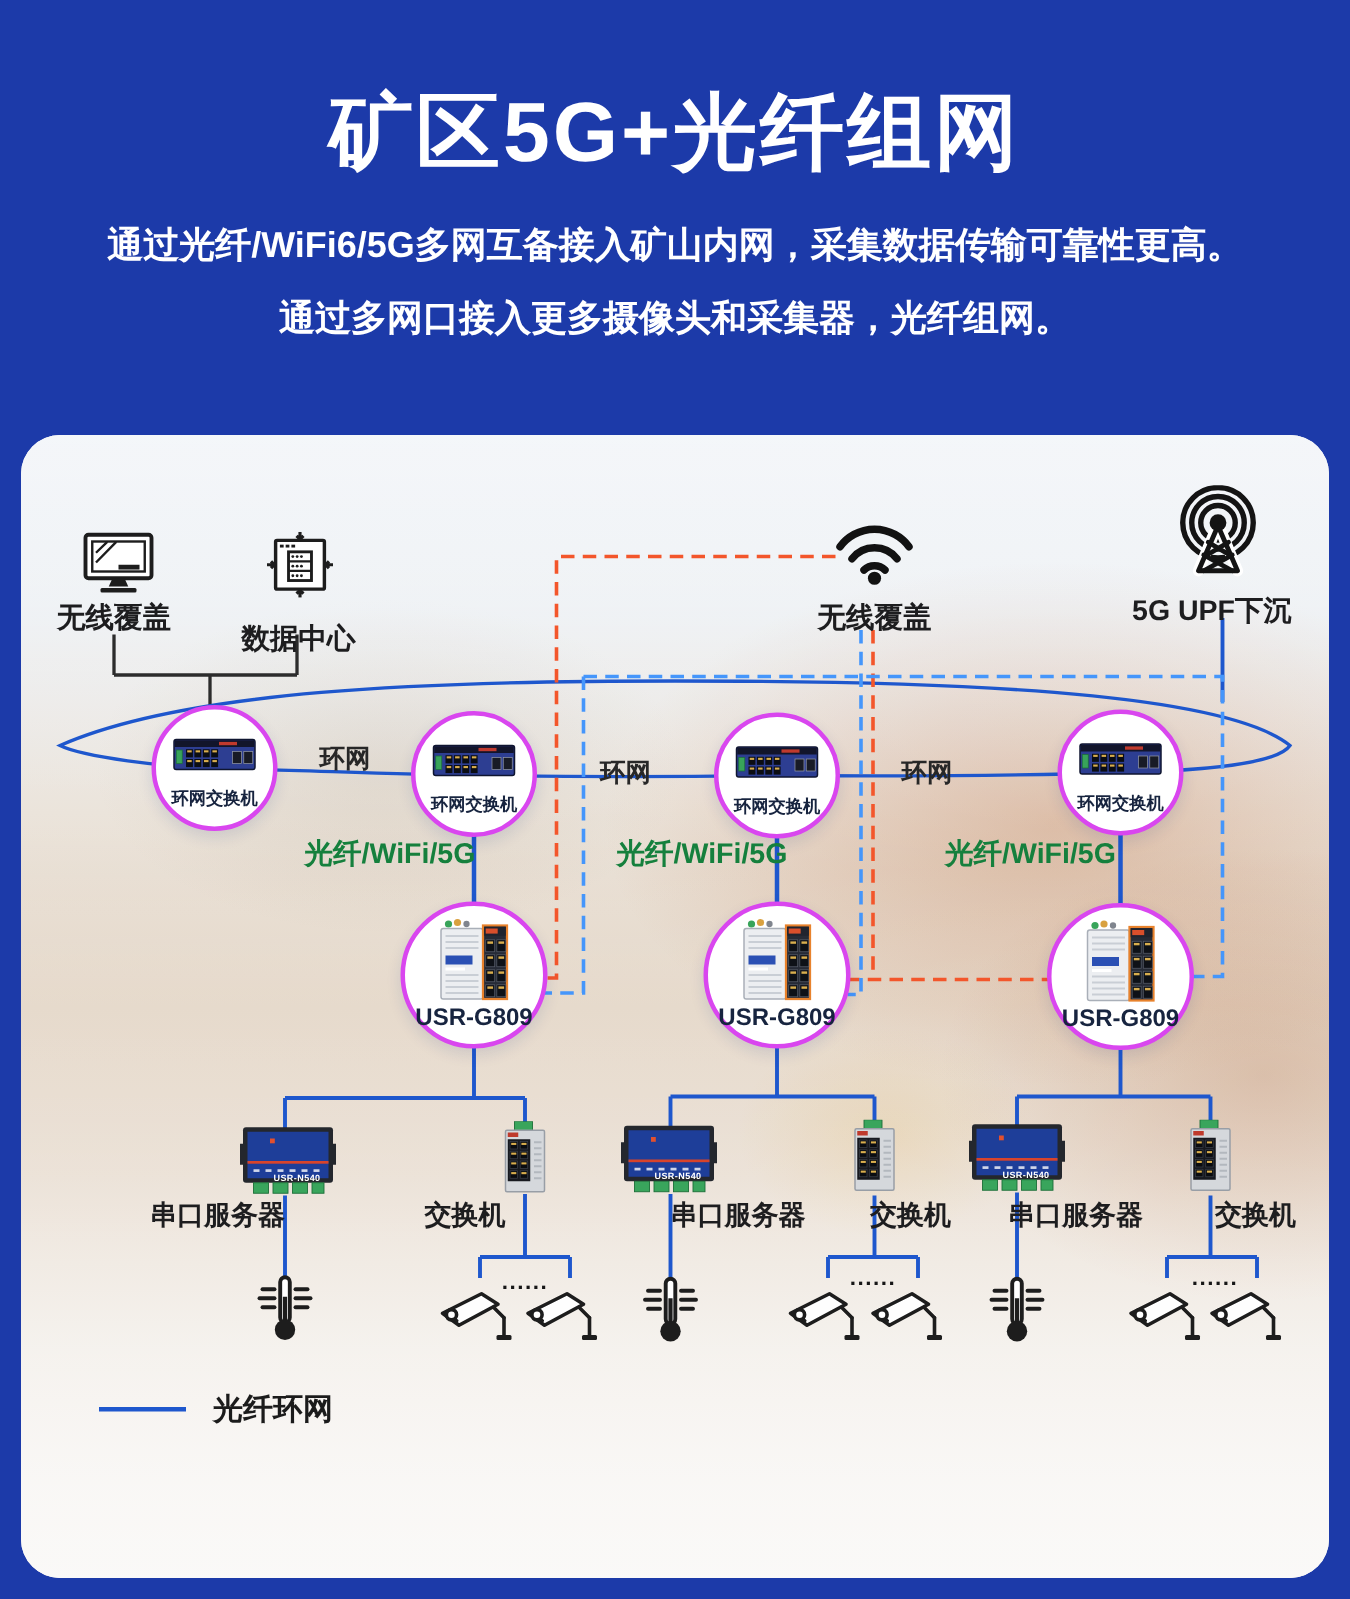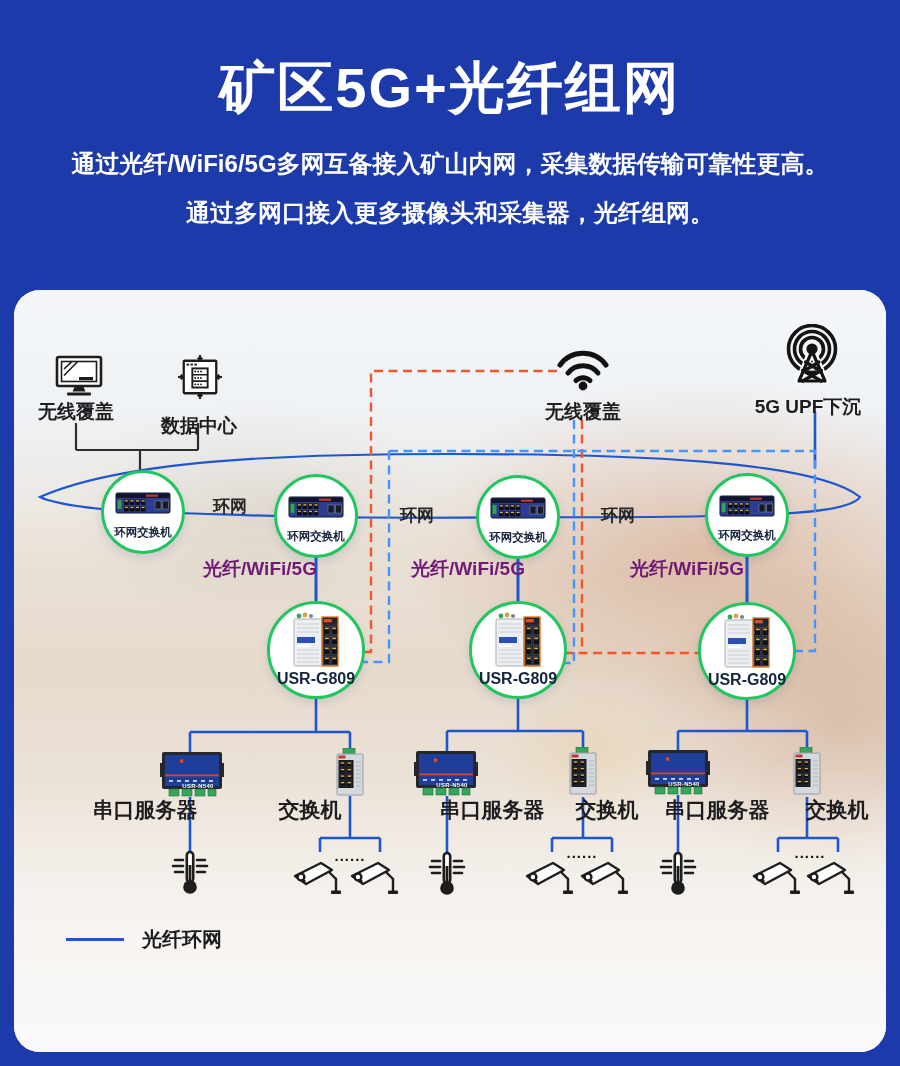--- a/index.html
+++ b/index.html
@@ -23,26 +23,26 @@
   .veil{position:absolute;inset:0;background:linear-gradient(180deg,rgba(255,255,255,.40) 0%,rgba(255,255,255,.06) 38%,rgba(255,255,255,.18) 62%,rgba(255,255,255,.55) 92%);}
 
   .wires{position:absolute;left:0;top:0;}
 
   .pos{position:absolute;transform:translate(-50%,-50%);}
 
   
   .lbl{position:absolute;transform:translate(-50%,-50%);white-space:nowrap;color:#1d1d1f;font-weight:700;}
   .lbl.node-top{font-size:19px;}
   .lbl.ring-link{font-size:17px;color:#272727;}
-  .lbl.uplink{font-size:19px;color:#701a75;}
-  .lbl.leaf{font-size:21px;}
+  .lbl.uplink{font-size:19px;color:#15803d;}
+  .lbl.leaf{font-size:18px;}
   .lbl.dots{font-size:15px;letter-spacing:1px;color:#161616;}
 
   
-  .cnode{position:absolute;transform:translate(-50%,-50%);background:#fff;border:3px solid #22c55e;border-radius:50%;box-shadow:0 4px 10px rgba(20,50,130,.12);}
+  .cnode{position:absolute;transform:translate(-50%,-50%);background:#fff;border:3px solid #d946ef;border-radius:50%;box-shadow:0 4px 10px rgba(20,50,130,.12);}
   .cnode.ring{width:78px;height:78px;}
   .cnode.usr{width:92px;height:92px;}
   .cnode .dev{position:absolute;left:50%;transform:translateX(-50%);}
   .cnode .nlbl{position:absolute;left:50%;transform:translateX(-50%);white-space:nowrap;font-weight:700;color:#17243f;}
   .cnode.ring .dev{top:13px;}
   .cnode.ring .nlbl{bottom:11px;font-size:11.5px;}
   .cnode.usr .dev{top:8px;}
   .cnode.usr .nlbl{bottom:8px;font-size:16px;}
 
   .badge{position:absolute;transform:translate(-50%,-50%);font-size:6px;color:#fff;font-weight:700;letter-spacing:.3px;}

